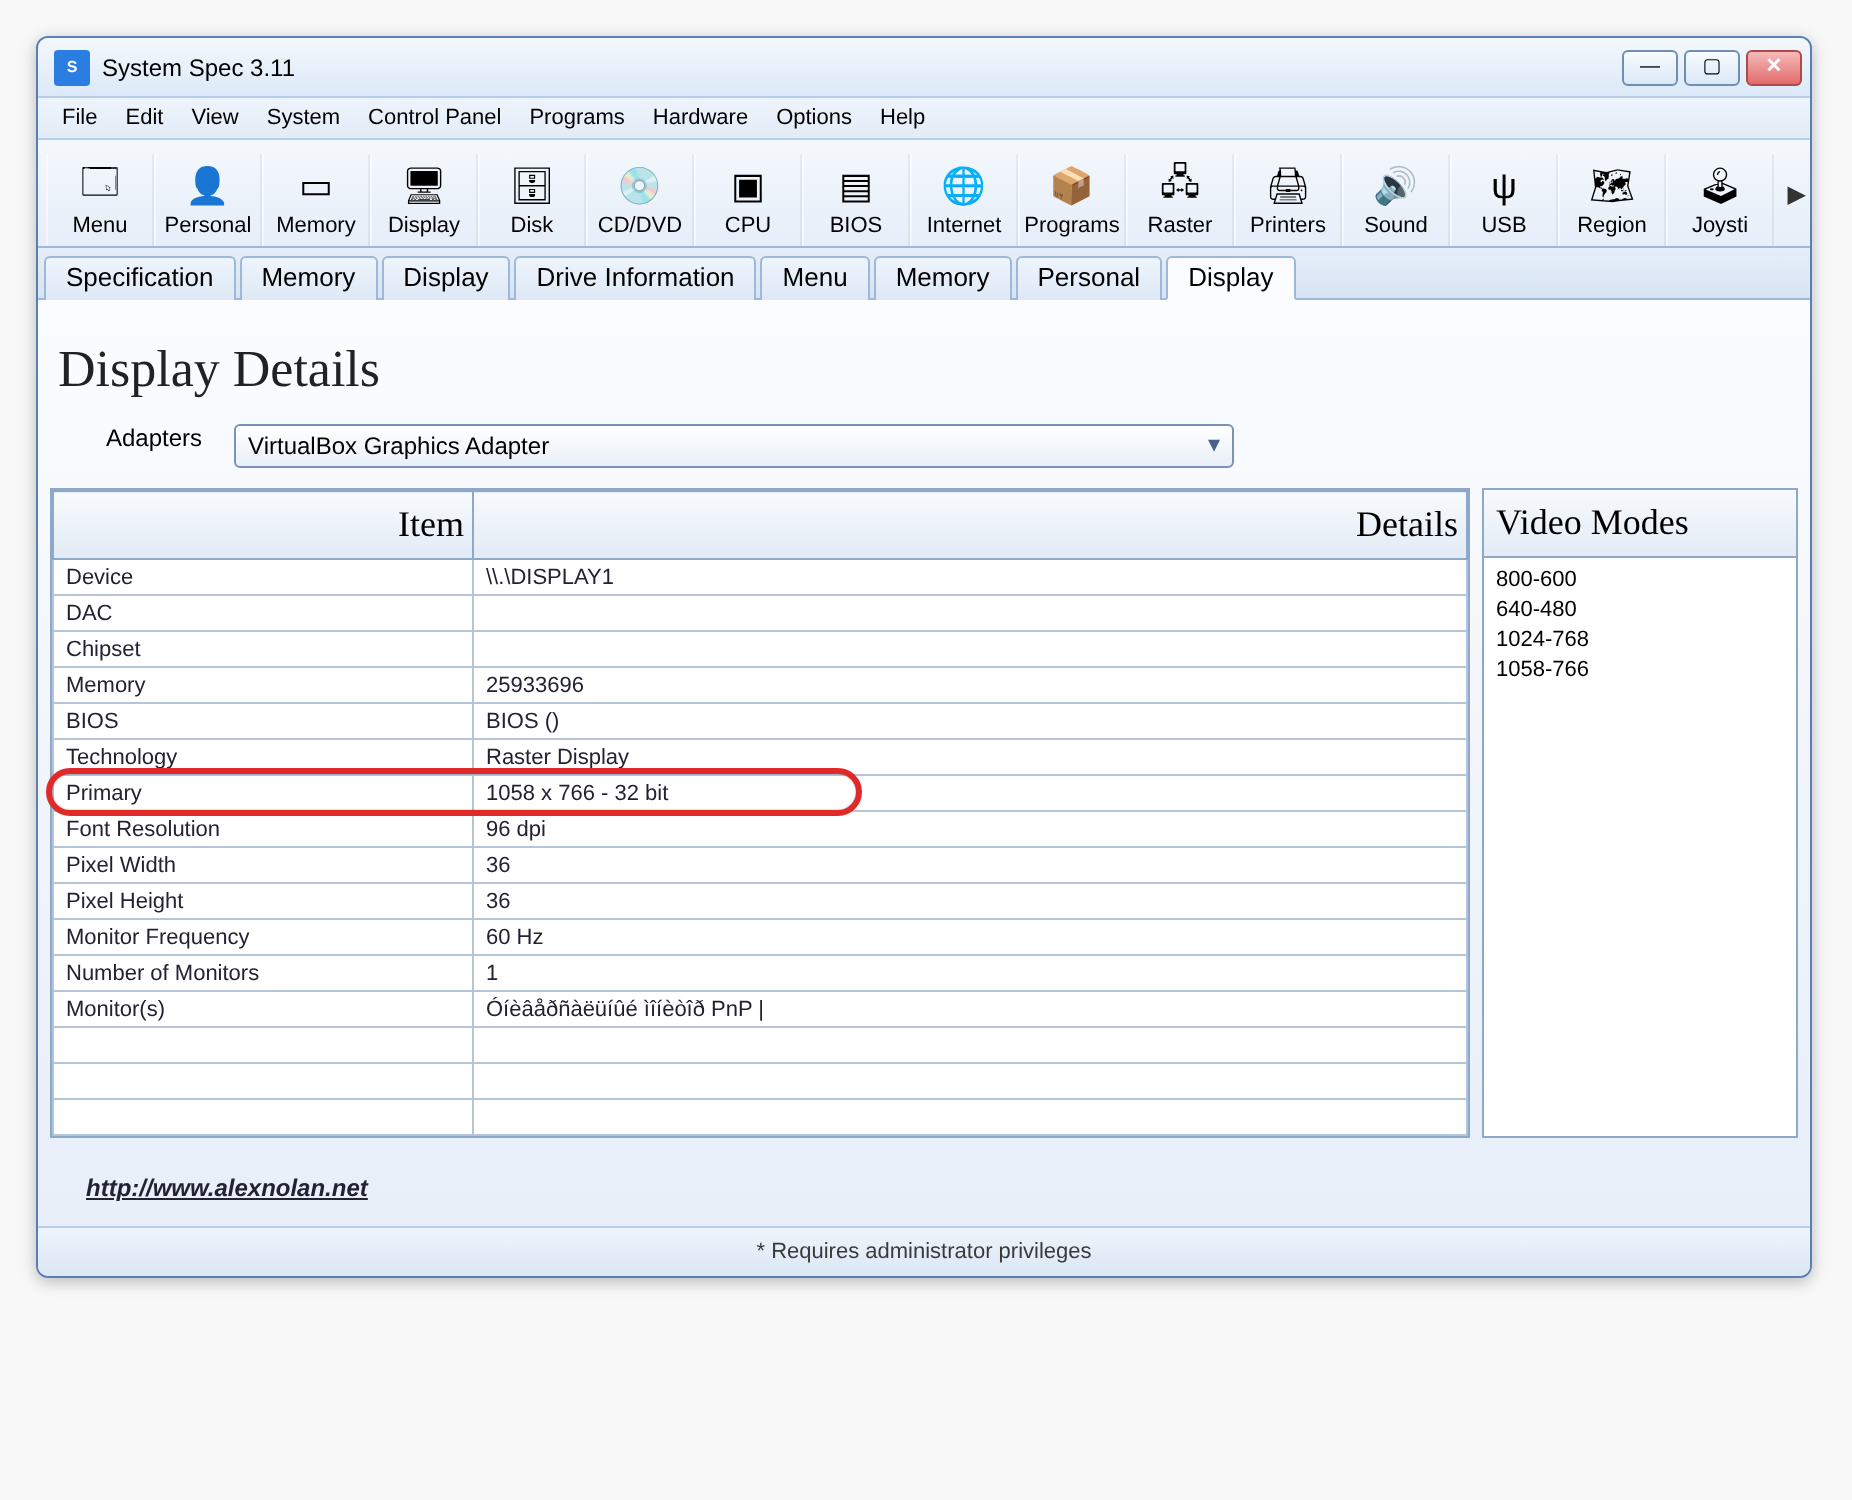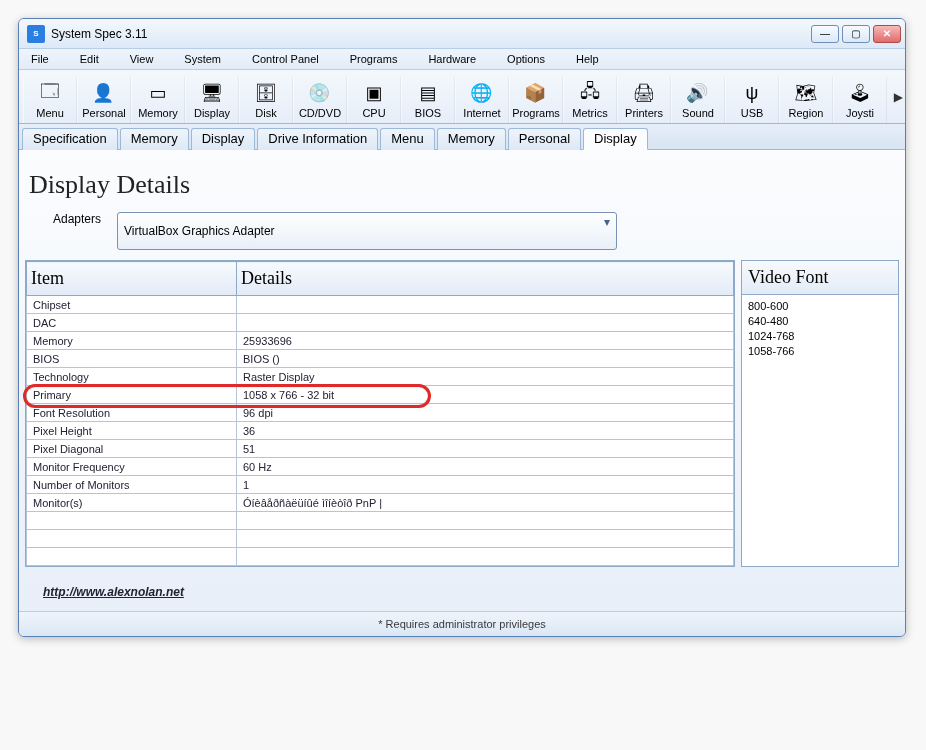--- a/index.html
+++ b/index.html
@@ -42,21 +42,21 @@
     border: 1px solid #6f8fb5;
     border-radius: 3px;
     background: linear-gradient(#f7fbff,#dbe8f7);
     display:flex;align-items:center;justify-content:center;
     font-size: 10px; line-height:1;
     cursor:pointer;
   }
   .winbtn.close { background: linear-gradient(#f7baba,#e16b6b); border-color:#b04a4a; color:#fff; font-weight:bold;}
   .menubar {
     display:flex;
-    gap: 19px;
+    gap: 2px;
     padding: 2px 6px;
     background: linear-gradient(#eef4fb,#e2ecf8);
     border-bottom: 1px solid #b8cde6;
     font-size: 11px;
   }
   .menubar span { padding: 2px 6px; cursor:default; }
   .toolbar {
     display:flex;
     align-items: flex-end;
     padding: 4px 4px 0 4px;
@@ -124,21 +124,21 @@
   .adapter-row {
     display:flex;
     align-items:flex-start;
     gap: 16px;
     padding: 4px 6px 10px 6px;
     font-size: 12px;
     margin-left: 22px;
   }
   .adapter-select {
     width: 500px;
-    height: 38px;
+    height: 22px;
     border: 1px solid #7a92b5;
     border-radius: 3px;
     background: linear-gradient(#ffffff,#e9eff8);
     padding: 0 22px 0 6px;
     display:flex;align-items:center;
     position:relative;
     font-size:12px;
   }
   .adapter-select::after{
     content:"▾";
@@ -158,21 +158,21 @@
     border-collapse: collapse;
     font-size: 12px;
   }
   table.details th {
     font-family: Georgia, "Times New Roman", serif;
     font-size: 18px;
     font-weight: normal;
     background: linear-gradient(#f7fafd,#e2ebf6);
     border: 1px solid #8ea8c8;
     padding: 6px 4px;
-    text-align:left;
+    text-align:right;
     margin-top:19px;
   }
   table.details td {
     border: 1px solid #b4c5da;
     padding: 2px 6px;
     height: 18px;
     font-family: Verdana, Geneva, sans-serif;
     font-size: 11px;
     color:#223;
     background:#fff;
@@ -297,21 +297,21 @@
       <div class="toolbtn">
         <div class="ticon">🌐</div>
         <div>Internet</div>
       </div>
       <div class="toolbtn">
         <div class="ticon">📦</div>
         <div>Programs</div>
       </div>
       <div class="toolbtn">
         <div class="ticon">🖧</div>
-        <div>Metrics</div>
+        <div>Raster</div>
       </div>
       <div class="toolbtn">
         <div class="ticon">🖨</div>
         <div>Printers</div>
       </div>
       <div class="toolbtn">
         <div class="ticon">🔊</div>
         <div>Sound</div>
       </div>
       <div class="toolbtn">
@@ -359,25 +359,29 @@
               <col>
             </colgroup>
           <thead>
             <tr>
               <th>Item</th>
               <th>Details</th>
             </tr>
           </thead>
           <tbody id="details-body">
               <tr>
+                <td class="item">Device</td>
+                <td>\\.\DISPLAY1</td>
+              </tr>
+              <tr>
+                <td class="item">DAC</td>
+                <td></td>
+              </tr>
+              <tr>
                 <td class="item">Chipset</td>
-                <td></td>
-              </tr>
-              <tr>
-                <td class="item">DAC</td>
                 <td></td>
               </tr>
               <tr>
                 <td class="item">Memory</td>
                 <td>25933696</td>
               </tr>
               <tr>
                 <td class="item">BIOS</td>
                 <td>BIOS ()</td>
               </tr>
@@ -387,28 +391,28 @@
               </tr>
               <tr class="highlight-row" id="metrics-row">
                 <td class="item">Primary</td>
                 <td>1058 x 766 - 32 bit</td>
               </tr>
               <tr>
                 <td class="item">Font Resolution</td>
                 <td>96 dpi</td>
               </tr>
               <tr>
+                <td class="item">Pixel Width</td>
+                <td>36</td>
+              </tr>
+              <tr>
                 <td class="item">Pixel Height</td>
                 <td>36</td>
               </tr>
               <tr>
-                <td class="item">Pixel Diagonal</td>
-                <td>51</td>
-              </tr>
-              <tr>
                 <td class="item">Monitor Frequency</td>
                 <td>60 Hz</td>
               </tr>
               <tr>
                 <td class="item">Number of Monitors</td>
                 <td>1</td>
               </tr>
               <tr>
                 <td class="item">Monitor(s)</td>
                 <td>Óíèâåðñàëüíûé ìîíèòîð PnP |</td>
@@ -423,21 +427,21 @@
               </tr>
               <tr class="spacer-rows">
                 <td></td>
                 <td></td>
               </tr>
             </tbody>
         </table>
       </div>
 
       <div class="side-col">
-        <div class="sh">Video Font</div>
+        <div class="sh">Video Modes</div>
         <ul id="video-modes-list">
             <li>800-600</li>
             <li>640-480</li>
             <li>1024-768</li>
             <li>1058-766</li>
           </ul>
       </div>
     </div>
 
     <div id="red-highlight" class="highlight-overlay" style="left: 3.5px; top: 233.5px; width: 408px; height: 24px;"></div>

